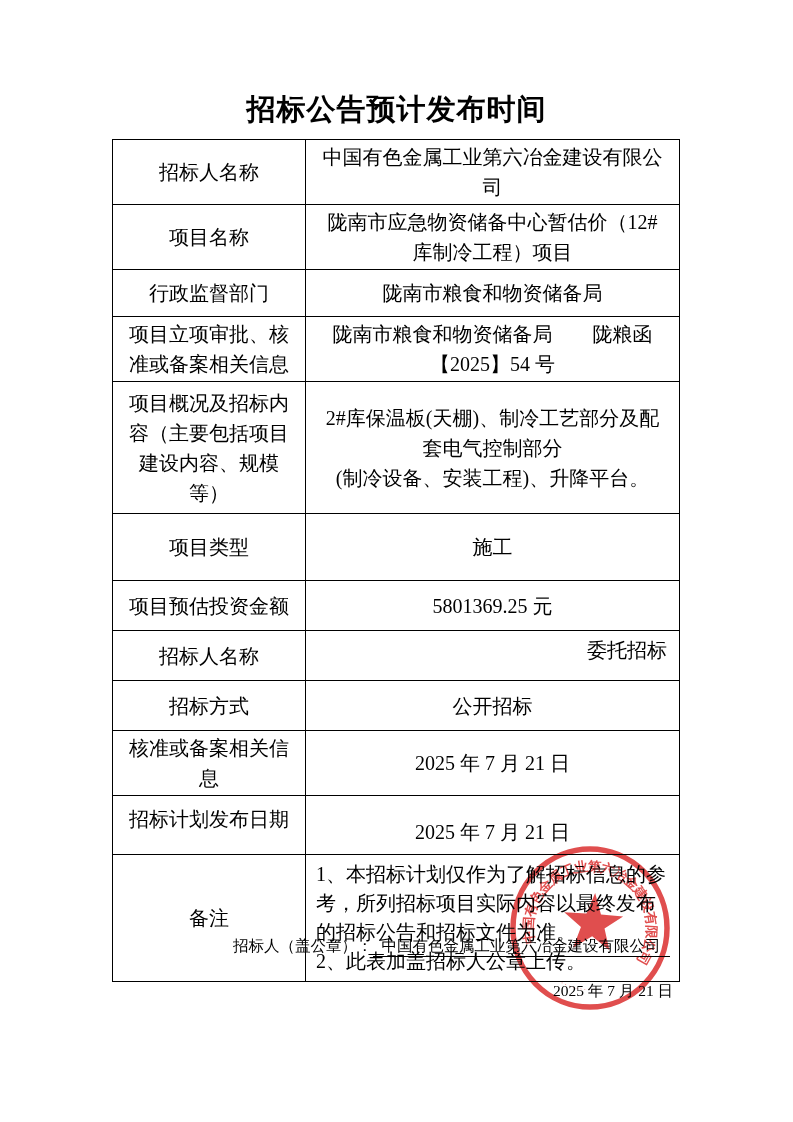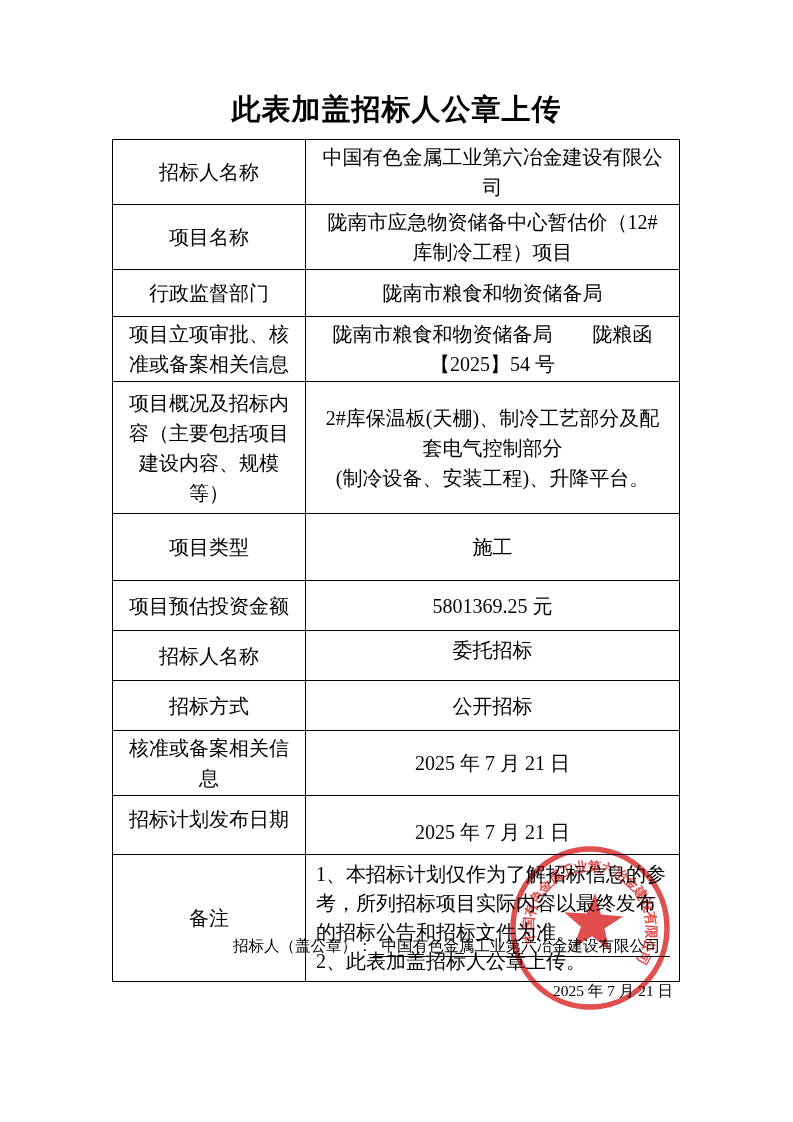--- a/index.html
+++ b/index.html
@@ -34,21 +34,21 @@
     line-height:1.5;
     vertical-align:middle;
     overflow:hidden;
   }
   td.cl{ text-align:center; padding:2px 10px; }
   td.cv{ text-align:center; padding:2px 12px; white-space:pre-line; }
   tr.r1{height:46px;} tr.r2{height:52px;} tr.r3{height:47px;}
   tr.r4{height:56px;} tr.r5{height:132px;} tr.r6{height:67px;}
   tr.r7{height:50px;} tr.r8{height:50px;} tr.r9{height:50px;}
   tr.r10{height:60px;} tr.r11{height:59px;} tr.r12{height:100px;}
-  tr.r8 td.cv{ vertical-align:top; padding-top:4px; }
+  tr.r8 td.cv{ vertical-align:top; padding-top:4px;text-align:right; }
   tr.r11 td.cv{ padding-top:16px; }
   tr.r11 td.cl{ padding-bottom:14px; }
   tr.r12 td.cv{
     text-align:left;
     padding:5px 8px 5px 10px;
     line-height:1.45;
   }
   .signer-line{
     position:absolute;
     top:936px;left:233px;
@@ -74,21 +74,21 @@
     mix-blend-mode:multiply;
     opacity:0.9;
     pointer-events:none;
   }
 </style>
 </head>
 <body>
 
 <div class="page">
 
-  <h1 class="doc-title">此表加盖招标人公章上传</h1>
+  <h1 class="doc-title">招标公告预计发布时间</h1>
 
   <table class="plan-table">
     <colgroup>
         <col style="width:193px">
         <col>
       </colgroup>
     <tbody>
       <tr class="r1">
         <td class="cl">招标人名称</td>
         <td class="cv">中国有色金属工业第六冶金建设有限公司</td>

